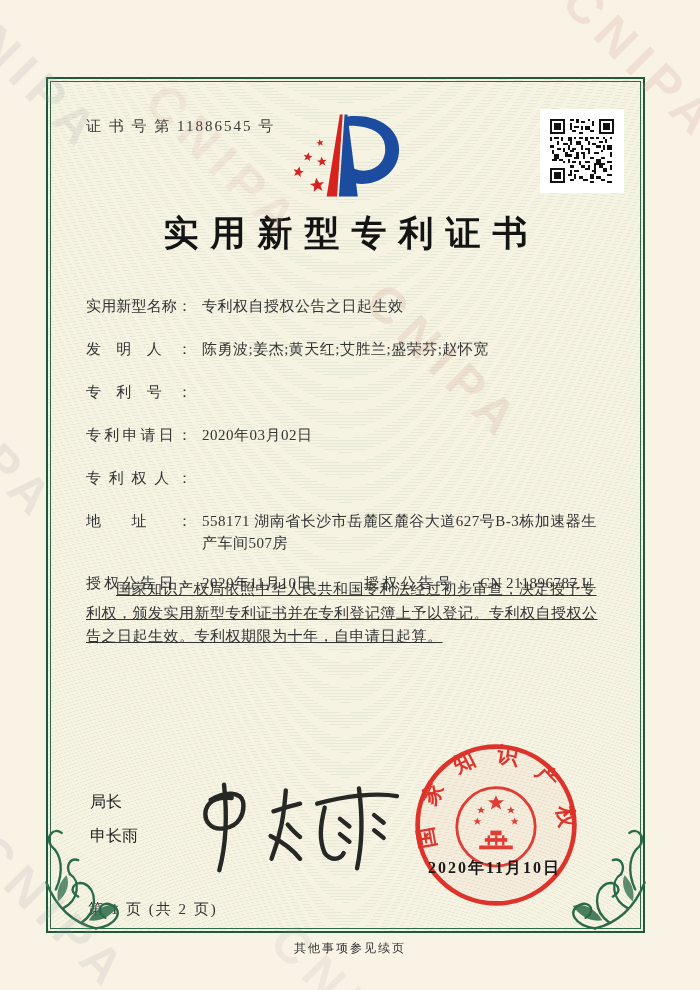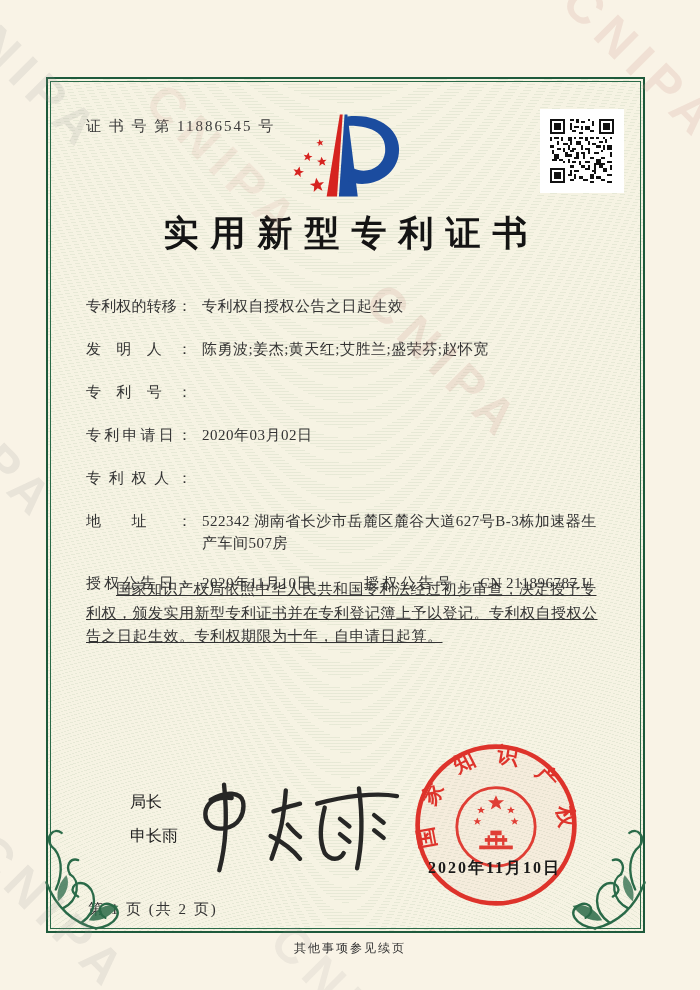--- a/index.html
+++ b/index.html
@@ -69,21 +69,21 @@
   
   .paras{
     position:absolute;left:38px;top:499px;width:514px;
     font-size:15px;line-height:23.5px;color:#333;text-decoration:underline;
   }
   .paras p{margin:0;text-indent:2em;letter-spacing:0.5px;}
   
   .officer{
     position:absolute;left:42px;top:706px;
     font-family:"Liberation Sans","DejaVu Sans",sans-serif;
-    font-size:16px;line-height:34px;color:#222;margin-left:40px;
+    font-size:16px;line-height:34px;color:#222;
   }
   .signature{position:absolute;left:138px;top:700px;width:230px;height:95px;z-index:3;}
   .seal{position:absolute;left:364px;top:662px;width:168px;height:168px;z-index:2;opacity:0.94;}
   .seal-date{
     position:absolute;left:380px;top:779px;width:190px;z-index:3;
     font-size:16px;font-weight:bold;letter-spacing:2px;color:#1a1a1a;
   }
   .page-num{
     position:absolute;left:0;bottom:12px;width:100%;
     text-align:left;font-size:15px;letter-spacing:2px;color:#333;margin-left:40px;
@@ -223,40 +223,40 @@
             <rect x="20" y="20" width="5" height="1"></rect>
             <rect x="20" y="20" width="1" height="5"></rect>
         </g>
       </svg>
     </div>
 
     <h1 class="title">实用新型专利证书</h1>
 
     <div class="fields">
       <div class="f-row">
-        <span class="f-label">专利权的转移：</span>
+        <span class="f-label">实用新型名称：</span>
         <span class="f-value">专利权自授权公告之日起生效</span>
       </div>
       <div class="f-row">
         <span class="f-label">发明人：</span>
         <span class="f-value">陈勇波;姜杰;黄天红;艾胜兰;盛荣芬;赵怀宽</span>
       </div>
       <div class="f-row">
         <span class="f-label">专利号：</span>
       </div>
       <div class="f-row">
         <span class="f-label">专利申请日：</span>
         <span class="f-value">2020年03月02日</span>
       </div>
       <div class="f-row">
         <span class="f-label">专利权人：</span>
       </div>
       <div class="f-row f-row-addr">
         <span class="f-label">地址：</span>
-        <span class="f-value">522342 湖南省长沙市岳麓区麓谷大道627号B-3栋加速器生产车间507房</span>
+        <span class="f-value">558171 湖南省长沙市岳麓区麓谷大道627号B-3栋加速器生产车间507房</span>
       </div>
       <div class="f-row">
         <span class="f-pair f-pair-1">
           <span class="f-label">授权公告日：</span>
           <span class="f-value">2020年11月10日</span>
         </span>
         <span class="f-pair f-pair-2">
           <span class="f-label">授权公告号：</span>
           <span class="f-value">CN 211896787 U</span>
         </span>

